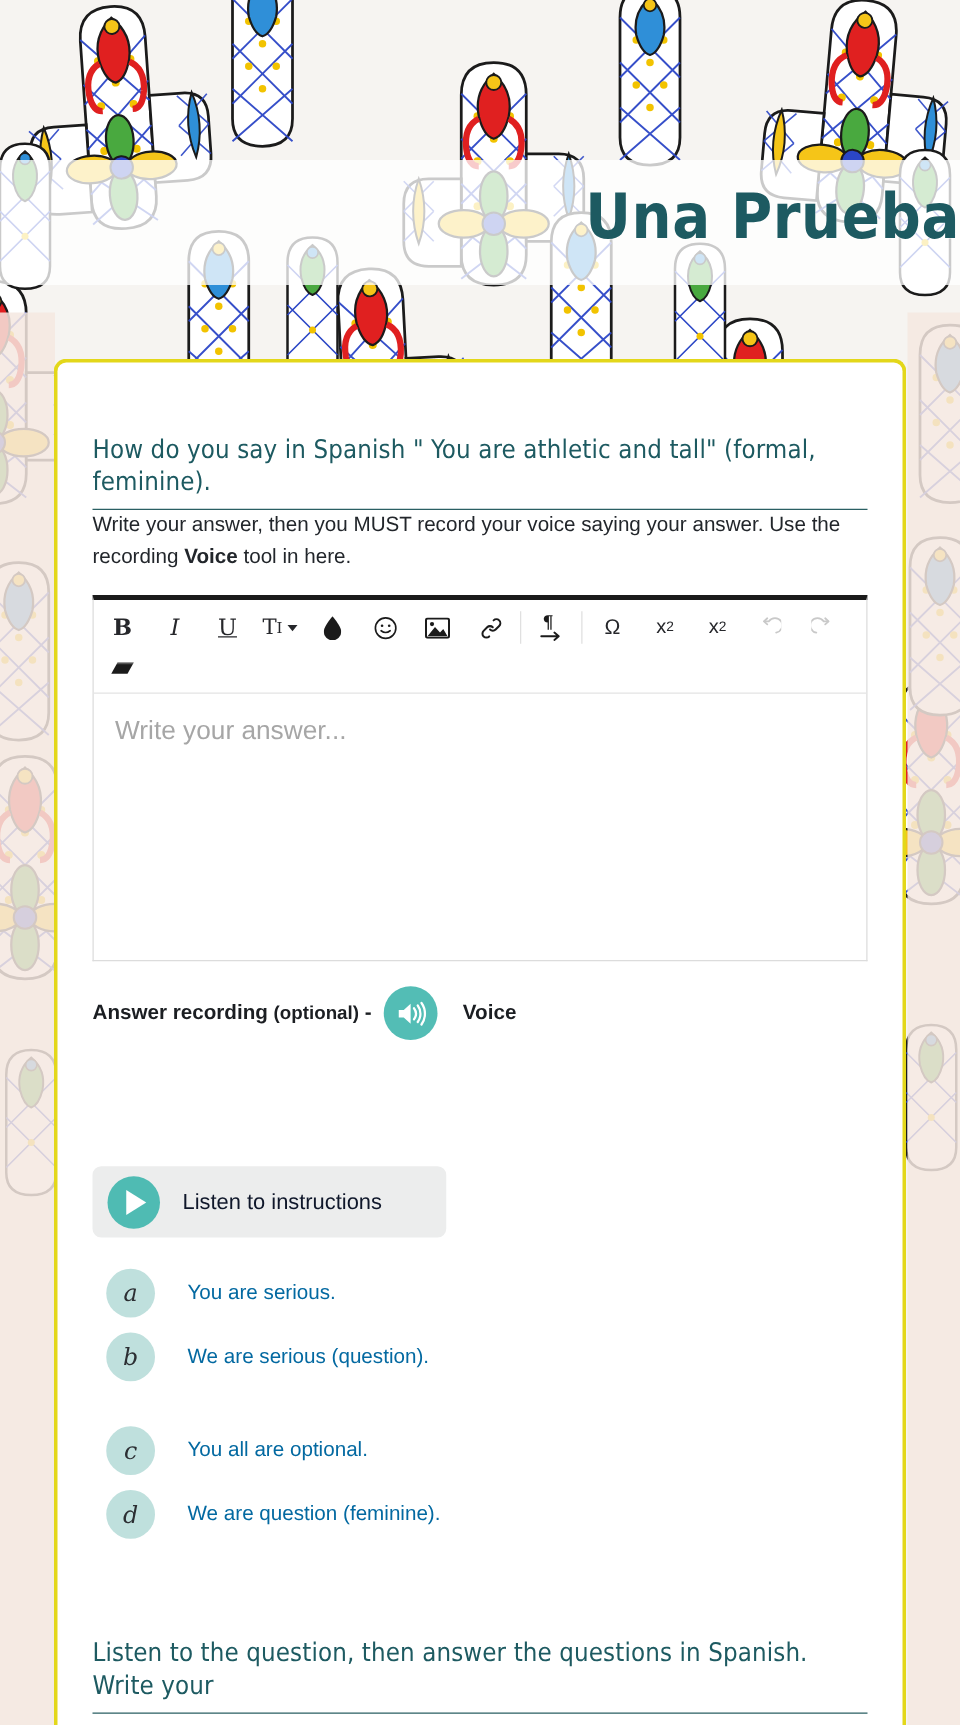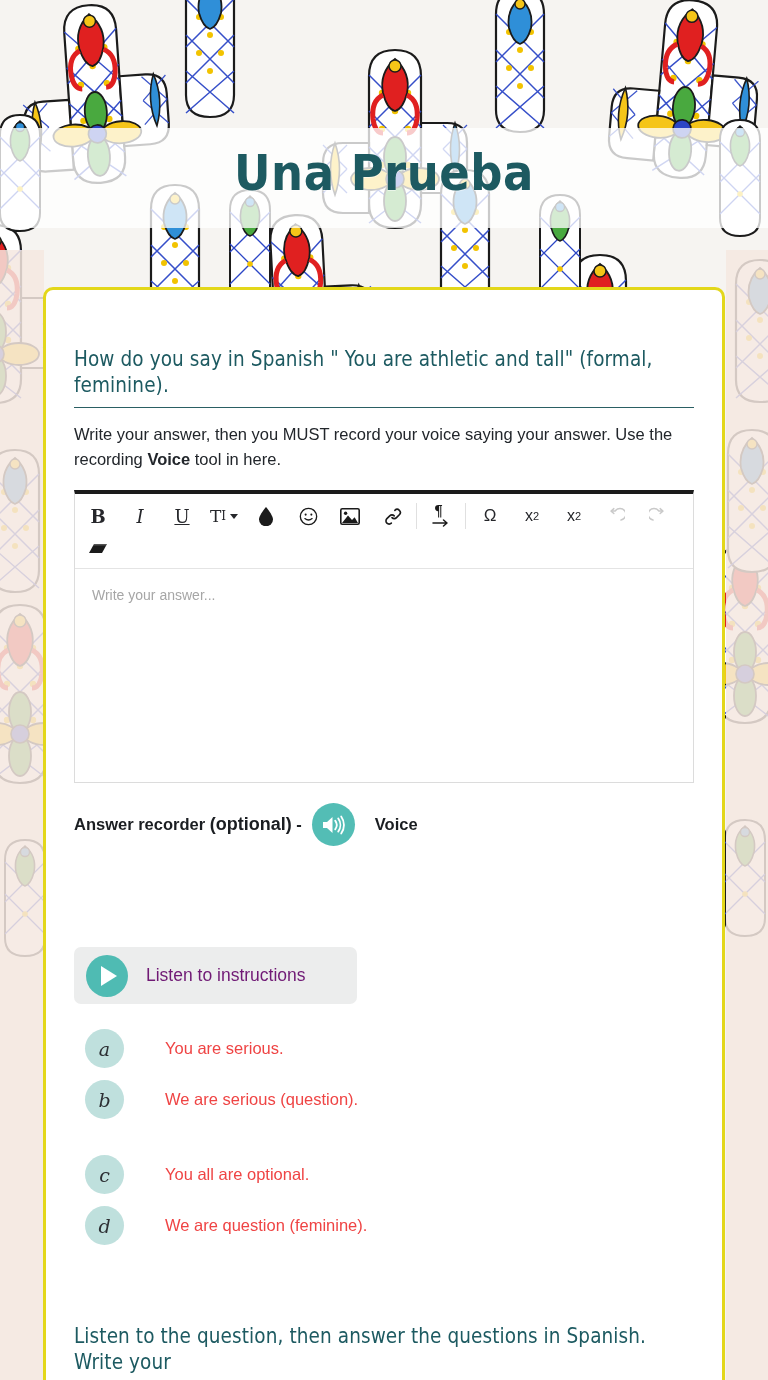--- a/index.html
+++ b/index.html
@@ -34,21 +34,21 @@
     height: 100px;
     background: rgba(255,255,255,0.58);
     z-index: 1;
   }
 
   #page-title {
     position: absolute;
     left: 0; right: 0;
     top: 143px;
     z-index: 2;
-    text-align: center;
+    text-align: right;
     color: #1d5a61;
     font-family: "DejaVu Sans Condensed", "Liberation Sans Narrow", "Liberation Sans", sans-serif;
     font-weight: 700;
     font-size: 50px;
     letter-spacing: 0.5px;
     line-height: 60px;
     text-shadow: 0 1px 0 rgba(255,255,255,0.5);
   }
 
   
@@ -75,21 +75,20 @@
     line-height: 26px;
     letter-spacing: 0.1px;
     padding-bottom: 9px;
     border-bottom: 1.5px solid #2a5f63;
   }
 
   .q-body {
     color: #22262b;
     font-size: 16.5px;
     line-height: 25px;
-    margin-top: 14px;
   }
   .q-body b { font-weight: 700; }
 
   
   .editor {
     margin-top: 18px;
     border: 1px solid #dcdcdc;
     border-top: 4px solid #1b1b1b;
     background: #fff;
   }
@@ -126,38 +125,38 @@
     border-top: 5px solid #26272b;
     margin-left: 4px;
     display: inline-block;
   }
   .tb-row2 { width: 100%; display: flex; }
 
   .editor-area {
     height: 213px;
     padding: 18px 17px;
     color: #a6a6a6;
-    font-size: 14px;
+    font-size: 21px;
     cursor: text;
   }
 
   
   .recorder-row {
     margin-top: 20px;
     display: flex;
     align-items: center;
   }
   .rec-label {
     font-size: 16.5px;
     font-weight: 700;
     color: #1b1e22;
     white-space: nowrap;
   }
   .rec-label .opt {
-    font-size: 18px;
+    font-size: 15px;
     font-weight: 700;
   }
   .speaker-btn {
     width: 43px;
     height: 43px;
     border-radius: 50%;
     background: #53bdb5;
     margin: 0 10px 0 10px;
     display: flex;
     align-items: center;
@@ -196,21 +195,21 @@
   }
   .play-tri {
     width: 0; height: 0;
     border-top: 10px solid transparent;
     border-bottom: 10px solid transparent;
     border-left: 16px solid #ffffff;
     margin-left: 4px;
   }
   .listen-text {
     margin-left: 18px;
-    color: #701a75;
+    color: #0f172a;
     font-size: 17.5px;
   }
 
   
   .options { margin-top: 19px; }
   .opt-row {
     display: flex;
     align-items: center;
     height: 51px;
     cursor: pointer;
@@ -226,23 +225,23 @@
     justify-content: center;
     flex: 0 0 auto;
     margin-left: 11px;
     color: #2c2f33;
     font-family: "DejaVu Serif", serif;
     font-style: italic;
     font-size: 19px;
     font-weight: 400;
   }
   .opt-text {
-    margin-left: 41px;
+    margin-left: 26px;
     font-size: 16.5px;
-    color: #ef4444;
+    color: #0369a1;
   }
 
   .section-gap { height: 70px; }
   .last-heading { margin-top: 72px; }
 </style>
 </head>
 <body>
 
 <div id="bg">
   <svg viewBox="0 0 768 1380" xmlns="http://www.w3.org/2000/svg" aria-hidden="true">
@@ -463,21 +462,21 @@
             <path d="M6 3 L19 3 L18.2 4.4 L5.2 4.4z" fill="#ffffff" opacity="0.25"></path>
           </svg>
         </div>
       </div>
     </div>
 
     <div class="editor-area">Write your answer...</div>
   </div>
 
   <div class="recorder-row">
-    <span class="rec-label"><span>Answer recorder </span><span class="opt">(optional)</span><span> - </span></span>
+    <span class="rec-label"><span>Answer recording </span><span class="opt">(optional)</span><span> - </span></span>
 
     <div class="speaker-btn">
       <svg width="26" height="24" viewBox="0 0 26 24">
         <path d="M3 9 H7 L12.5 4 V20 L7 15 H3z" fill="#ffffff"></path>
         <path d="M15.2 7.6 a7.4 7.4 0 0 1 0 8.8" fill="none" stroke="#ffffff" stroke-width="1.8" stroke-linecap="round"></path>
         <path d="M18.2 5.4 a11.2 11.2 0 0 1 0 13.2" fill="none" stroke="#ffffff" stroke-width="1.8" stroke-linecap="round"></path>
         <path d="M21.2 3.4 a14.8 14.8 0 0 1 0 17.2" fill="none" stroke="#ffffff" stroke-width="1.8" stroke-linecap="round"></path>
       </svg>
     </div>
 

